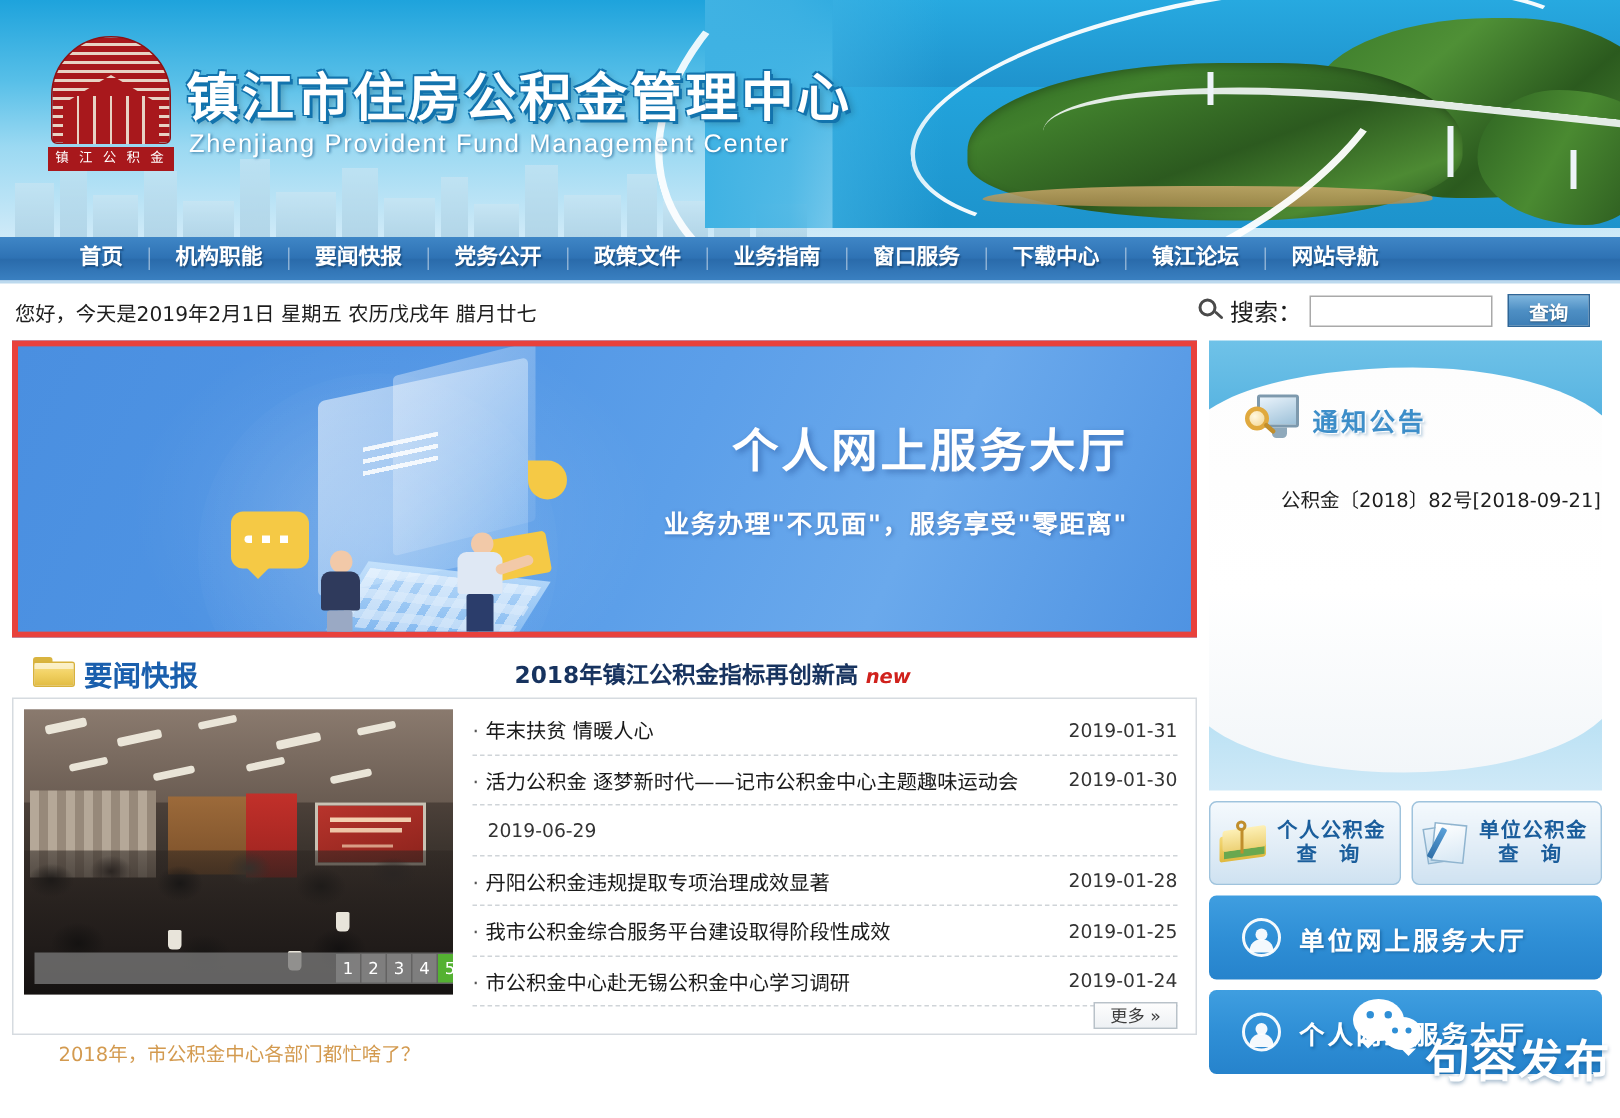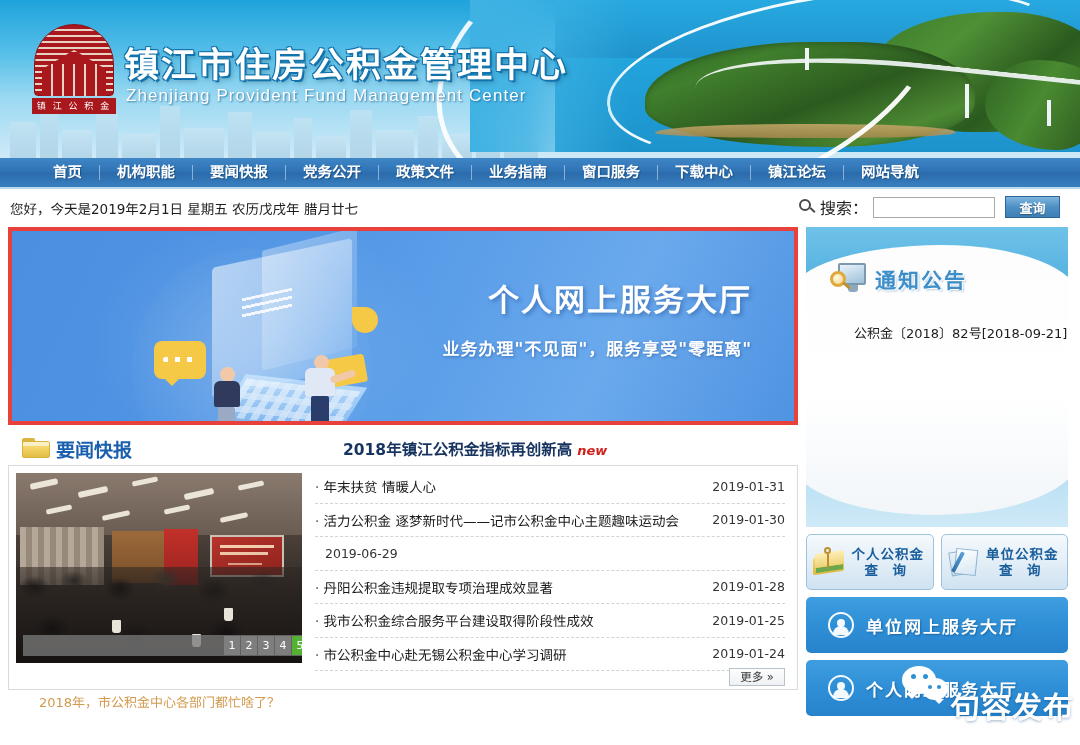--- a/index.html
+++ b/index.html
@@ -403,21 +403,21 @@
   .notice-icon .lens {
     position:absolute; left:0; top:8px; width:16px; height:16px;
     border:3px solid #e0a93e; border-radius:50%;
     background: radial-gradient(circle at 35% 35%, #fff8e2, #f3d48d);
   }
   .notice-icon .lenshandle {
     position:absolute; left:12px; top:21px; width:9px; height:3px;
     background:#c08e2c; transform: rotate(42deg); border-radius:2px;
   }
   .notice-title {
-    font-size:21px; font-weight:bold; color:#3d8ec9; letter-spacing:2px;
+    font-size:17px; font-weight:bold; color:#3d8ec9; letter-spacing:2px;
     text-shadow: 1px 1px 0 #ffffff, 2px 2px 2px rgba(60,120,170,.35);
     font-family:"DejaVu Sans","Liberation Sans",sans-serif;
   }
   .notice-item {
     position:absolute; left:48px; top:96px; font-size:13px; color:#1d1d1d; cursor:pointer;
     font-family:"DejaVu Sans","Liberation Sans",sans-serif;
   }
 
   .query-row { display:flex; gap:7px; margin:7px 8px 0 0; }
   .query-btn {

